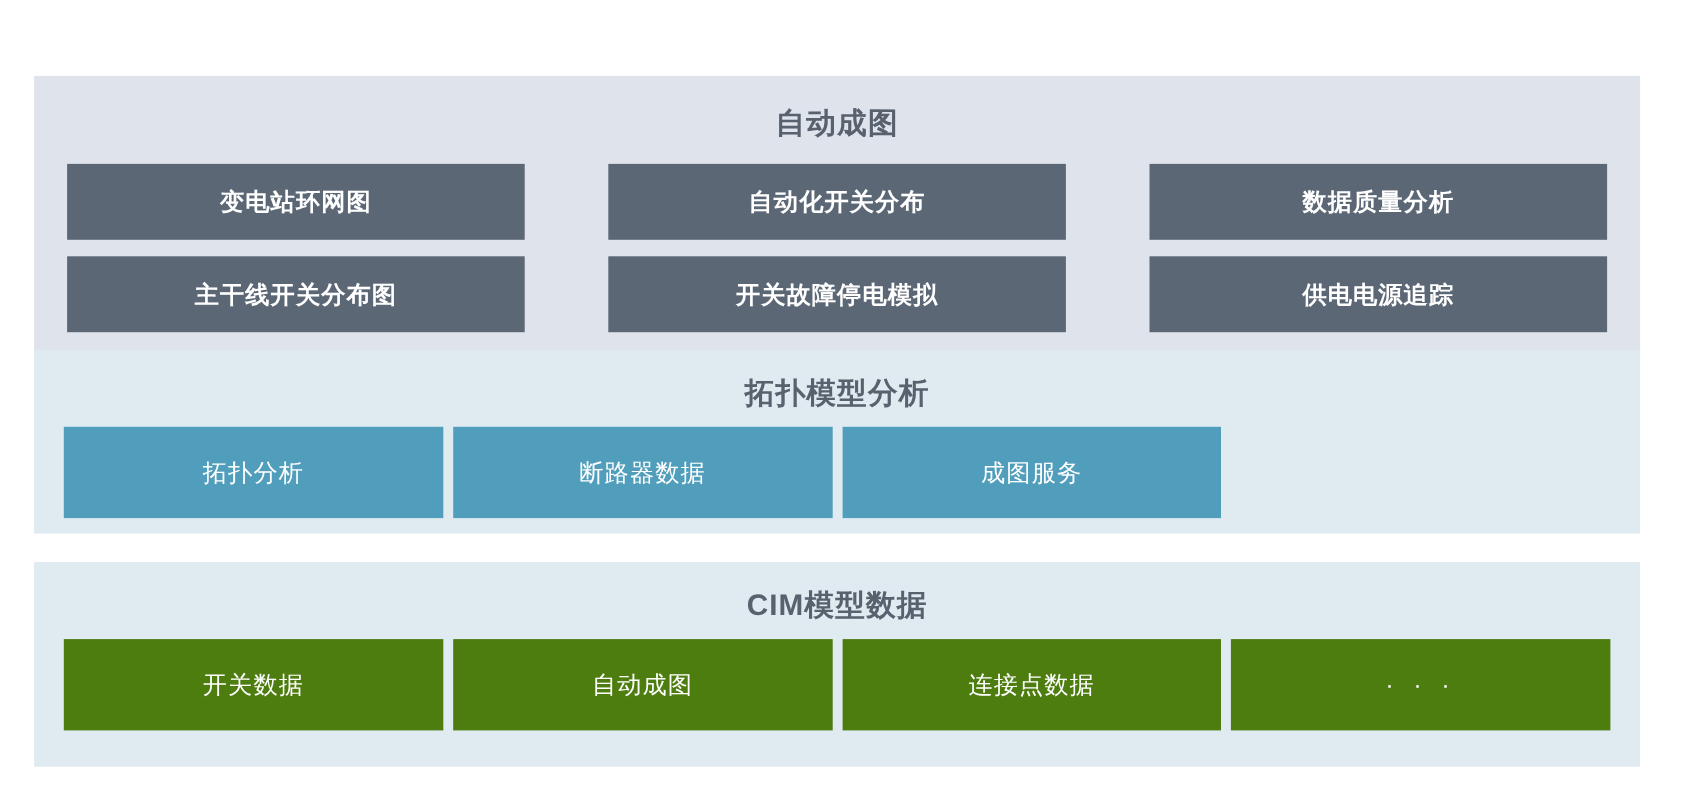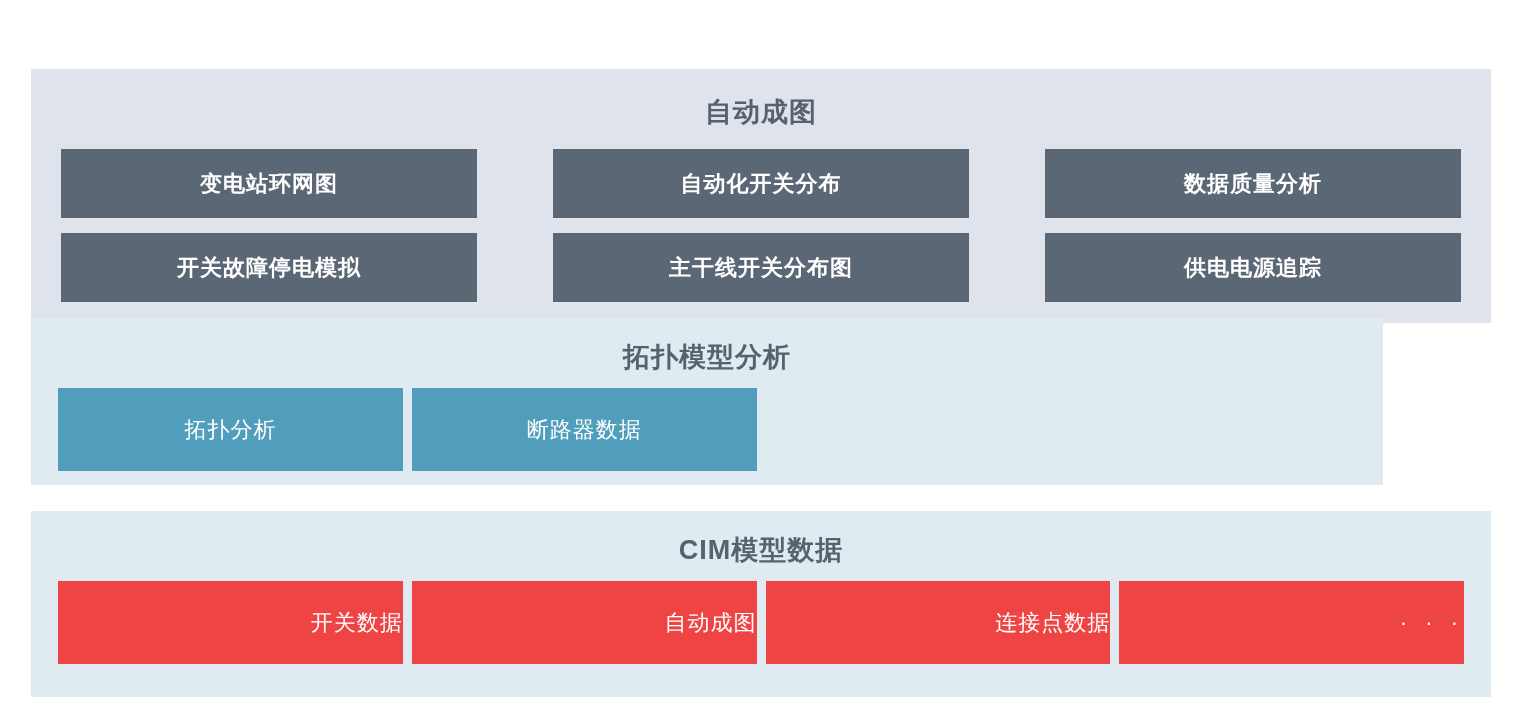--- a/index.html
+++ b/index.html
@@ -70,21 +70,21 @@
     align-items: center;
     justify-content: center;
     cursor: pointer;
     user-select: none;
   }
 
   
   #panel-topology {
     left: 31px;
     top: 318px;
-    width: 1352px;
+    width: 1460px;
     height: 167px;
     background: #dfeaf1;
   }
   #panel-topology .panel-title {
     font-size: 27px;
     line-height: 27px;
     padding-top: 26px;
   }
 
   
@@ -116,21 +116,21 @@
     font-size: 22px;
     font-weight: normal;
     letter-spacing: 1px;
     display: flex;
     align-items: center;
     justify-content: center;
     cursor: pointer;
     user-select: none;
   }
   .tile.teal  { background: #509ebc; }
-  .tile.blue  { background: #ef4444; justify-content: flex-end; }
+  .tile.blue  { background: #4d7c0f; }
   .tile.ellipsis { letter-spacing: 6px; }
 </style>
 </head>
 <body>
 
 <div id="stage">
 
   <div class="panel" id="panel-auto-map">
     <div class="panel-title">自动成图</div>
 
@@ -138,40 +138,43 @@
       <div class="dark-btn">
         <span>变电站环网图</span>
       </div>
       <div class="dark-btn">
         <span>自动化开关分布</span>
       </div>
       <div class="dark-btn">
         <span>数据质量分析</span>
       </div>
       <div class="dark-btn">
-        <span>开关故障停电模拟</span>
+        <span>主干线开关分布图</span>
       </div>
       <div class="dark-btn">
-        <span>主干线开关分布图</span>
+        <span>开关故障停电模拟</span>
       </div>
       <div class="dark-btn">
         <span>供电电源追踪</span>
       </div>
     </div>
   </div>
 
   <div class="panel" id="panel-topology">
     <div class="panel-title">拓扑模型分析</div>
 
     <div class="tile-grid">
       <div class="tile teal">
         <span>拓扑分析</span>
       </div>
       <div class="tile teal">
         <span>断路器数据</span>
+      </div>
+      <div class="tile teal">
+        <span>成图服务</span>
       </div>
     </div>
   </div>
 
   <div class="panel" id="panel-cim">
     <div class="panel-title">CIM模型数据</div>
 
     <div class="tile-grid">
       <div class="tile blue">
         <span>开关数据</span>

